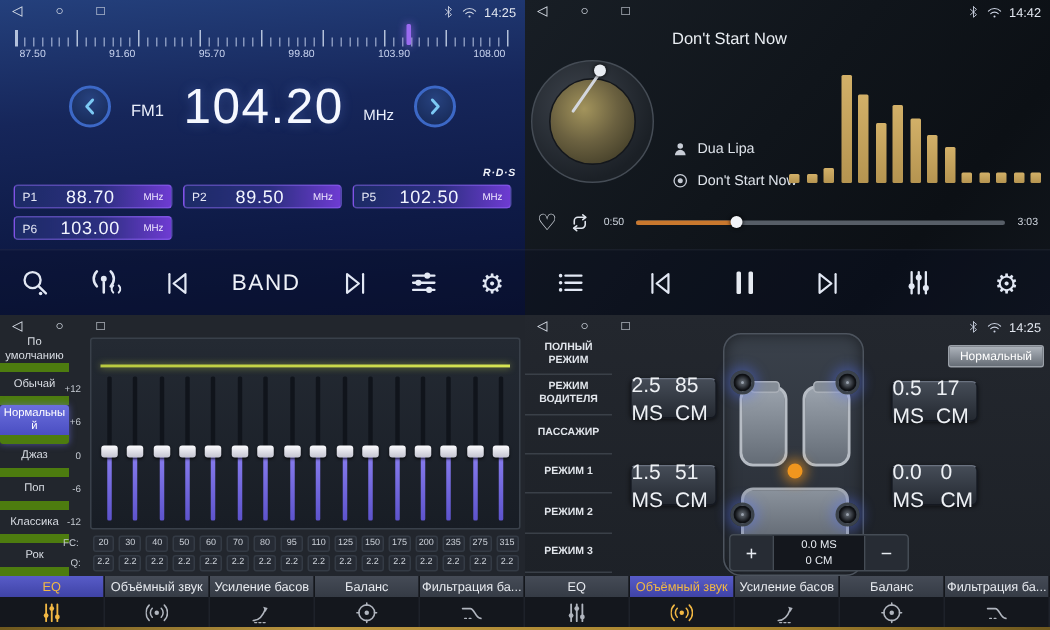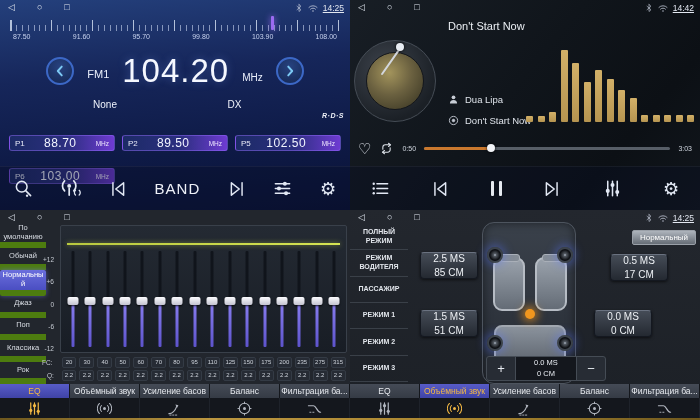--- a/index.html
+++ b/index.html
@@ -9,42 +9,42 @@
   #q-radio { left:0; top:0; background:linear-gradient(175deg,#24407c 0%,#16265a 35%,#0e1a46 70%,#0a1236 100%); }
   #q-music { left:350px; top:0; background:linear-gradient(130deg,#181e25 0%,#10151b 45%,#0c1015 75%,#11161c 100%); }
   #q-eq { left:0; top:210px; background:#22262d; }
   #q-sur { left:350px; top:210px; background:linear-gradient(180deg,#23272e,#1c2026); }
 
   
   .status { position:absolute; top:2px; left:8px; right:6px; height:11px; display:flex; justify-content:space-between; align-items:center; z-index:9; }
   .st-left { display:flex; gap:22px; }
   .nav-g { font-size:9px; line-height:11px; color:#dde3ec; cursor:default; }
   .st-right { display:flex; gap:5px; align-items:center; color:#ccd3e2; }
-  .st-time { font-size:8.5px; color:#e2e7f0;text-decoration:underline; }
+  .st-time { font-size:8.5px; color:#e2e7f0; }
   .ic svg { display:block; }
 
   
   .ruler { position:relative; margin:18px 10px 0; height:13px; display:flex; justify-content:space-between; align-items:flex-end; }
   .tick { width:1px; height:6px; background:rgba(220,232,255,.55); }
   .tick.tall { width:1.5px; height:11px; background:rgba(230,240,255,.75); }
   .ruler-pointer { position:absolute; top:-2px; width:3px; height:14px; background:#9b6bf2; border-radius:1px; box-shadow:0 0 6px #9b6bf2; }
   .scale-labels { display:flex; justify-content:space-between; margin:2px 13px 0; font-size:7px; color:#c7d2ee; }
   .tune-row { position:absolute; top:52px; left:0; right:0; display:flex; justify-content:center; align-items:center; gap:13px; }
   .chev-btn { width:28px; height:28px; border-radius:50%; border:2px solid #3c68c6; background:radial-gradient(circle at 50% 30%,#27427f,#152753); display:flex; align-items:center; justify-content:center; cursor:pointer; }
   .band-lbl { font-size:11px; color:#e9eefb; margin-top:5px; }
   .freq-big { font-size:33px; font-weight:normal; color:#f5f8ff; letter-spacing:1px; text-shadow:0 0 8px rgba(120,160,255,.35); }
   .unit-lbl { font-size:10px; color:#e9eefb; margin-top:12px; }
   .sub-row { position:absolute; top:99px; left:0; right:0; height:12px; font-size:10px; color:#eef2fb; }
   .sub-row .pty { position:absolute; left:30%; transform:translateX(-50%); }
   .sub-row .dx { position:absolute; left:67%; transform:translateX(-50%); }
   .rds { position:absolute; top:112px; right:6px; font-size:7px; font-style:italic; font-weight:bold; color:#eef1f8; letter-spacing:.5px; }
   .presets { position:absolute; top:123px; left:9px; right:9px; display:grid; grid-template-columns:1fr 1fr 1fr; gap:5px 7px; }
   .preset { height:16px; display:flex; align-items:center; padding:0 5px; border-radius:3px; cursor:pointer;
             background:linear-gradient(90deg,#1c2b66 0%,#2c2f80 55%,#6e3bd2 100%);
-            border:1px solid rgba(150,110,255,.45);margin-top:12px; }
+            border:1px solid rgba(150,110,255,.45); }
   .p-num { font-size:8px; color:#e6e9f6; }
   .p-freq { flex:1; text-align:center; font-size:12px; color:#f2f5ff; letter-spacing:.5px; }
   .p-unit { font-size:6.5px; color:#efe6ff; }
   .toolbar { position:absolute; bottom:0; left:0; right:0; height:44px; display:flex; align-items:center; justify-content:space-around; background:rgba(8,14,38,.35); border-top:1px solid rgba(255,255,255,.05); color:#e2e8f4; }
   .tb-item { display:flex; align-items:center; justify-content:center; cursor:pointer; color:#e2e8f4; }
   .band-txt { font-size:15px; letter-spacing:1px; color:#eef1f8; }
   .gear-glyph { font-size:18px; line-height:18px; }
 
   
   .album { position:absolute; left:4px; top:40px; width:82px; height:82px; border-radius:50%;
@@ -96,22 +96,22 @@
   .sr-item { flex:1; display:flex; align-items:center; justify-content:center; text-align:center; font-size:7px; font-weight:bold; line-height:1.25; color:#e2e6ec; border-bottom:1px solid #3a4048; padding:1px 3px; cursor:pointer; }
   .normal-btn { position:absolute; right:4px; top:20px; width:64px; height:15px; border-radius:2px; background:linear-gradient(#aeb4bc,#666d76); border:1px solid #9aa0a8; color:#fff; font-size:8px; display:flex; align-items:center; justify-content:center; cursor:pointer; }
   .car-panel { position:absolute; left:132px; top:12px; width:94px; height:162px; border-radius:12px;
                background:linear-gradient(180deg,#3a414b,#262b33); border:1px solid #4d545e; box-shadow:inset 0 0 10px rgba(0,0,0,.5); }
   .seat { position:absolute; width:32px; height:54px; border-radius:9px; background:linear-gradient(180deg,#9aa2ac,#646c76); border:2px solid #b6bcc4; }
   .seat::before { content:""; position:absolute; left:5px; top:-5px; width:18px; height:6px; border-radius:3px; background:#848c96; border:1px solid #aab0b8; }
   .bench { position:absolute; left:11px; top:102px; width:72px; height:46px; border-radius:8px; background:linear-gradient(180deg,#8a929c,#575e68); border:2px solid #a2a8b0; }
   .spk { position:absolute; width:16px; height:16px; border-radius:50%; background:radial-gradient(circle,#51575f 18%,#0e1014 60%); border:2px solid #3b424b; box-shadow:0 0 8px 3px rgba(85,115,255,.35); }
   .spk::after { content:""; position:absolute; left:5px; top:5px; width:2px; height:2px; border-radius:50%; background:#9aa2ae; }
   .sub-dot { position:absolute; left:42px; top:86px; width:10px; height:10px; border-radius:50%; background:#f0961e; box-shadow:0 0 8px 3px rgba(240,150,30,.6); }
-  .delay-btn { position:absolute; width:58px; height:27px; border-radius:4px; background:linear-gradient(180deg,#454c57,#242931); border:1px solid #141820; border-top:1px solid #6a7280; color:#eef1f5; font-size:10px; line-height:1.35; display:flex; flex-direction:column; align-items:center; justify-content:center; cursor:pointer; box-shadow:0 1px 3px rgba(0,0,0,.6); }
-  .dl-front-left { left:70px; top:42px; } .dl-front-right { left:260px; top:44px; }
+  .delay-btn { position:absolute; width:58px; height:27px; border-radius:4px; background:linear-gradient(180deg,#454c57,#242931); border:1px solid #141820; border-top:1px solid #6a7280; color:#eef1f5; font-size:14px; line-height:1.35; display:flex; flex-direction:row; align-items:center; justify-content:center; cursor:pointer; box-shadow:0 1px 3px rgba(0,0,0,.6); }
+  .dl-front-left { left:70px; top:42px; } .dl-front-right { left:244px; top:44px; }
   .dl-rear-left { left:70px; top:100px; } .dl-rear-right { left:244px; top:100px; }
   .stepper { position:absolute; left:136px; top:146px; height:25px; display:flex; align-items:stretch; border-radius:3px; overflow:hidden; border:1px solid #454c55; background:#272c34; }
   .step-btn { width:28px; display:flex; align-items:center; justify-content:center; color:#e8ecf2; font-size:13px; cursor:pointer; }
   .step-val { width:62px; background:#14171d; border-left:1px solid #454c55; border-right:1px solid #454c55; color:#e8ecf2; font-size:7.5px; line-height:1.4; display:flex; flex-direction:column; align-items:center; justify-content:center; }
 </style>
 </head>
 <body>
 
 <div class="screen">
 
@@ -212,24 +212,20 @@
           </svg>
       </div>
       <span class="band-lbl">FM1</span>
       <span class="freq-big">104.20</span>
       <span class="unit-lbl">MHz</span>
       <div class="chev-btn">
         <svg width="14" height="14" viewBox="0 0 16 16">
             <path d="M6 3 L10.5 8 L6 13" fill="none" stroke="#7cc9f4" stroke-width="2.2" stroke-linecap="round" stroke-linejoin="round"></path>
           </svg>
       </div>
-    </div>
-    <div class="sub-row">
-      <span class="pty">None</span>
-      <span class="dx">DX</span>
     </div>
     <span class="rds">R·D·S</span>
     <div class="presets" id="radio-presets">
         <div class="preset">
           <span class="p-num">P1</span>
           <span class="p-freq">88.70</span>
           <span class="p-unit">MHz</span>
         </div>
         <div class="preset">
           <span class="p-num">P2</span>

